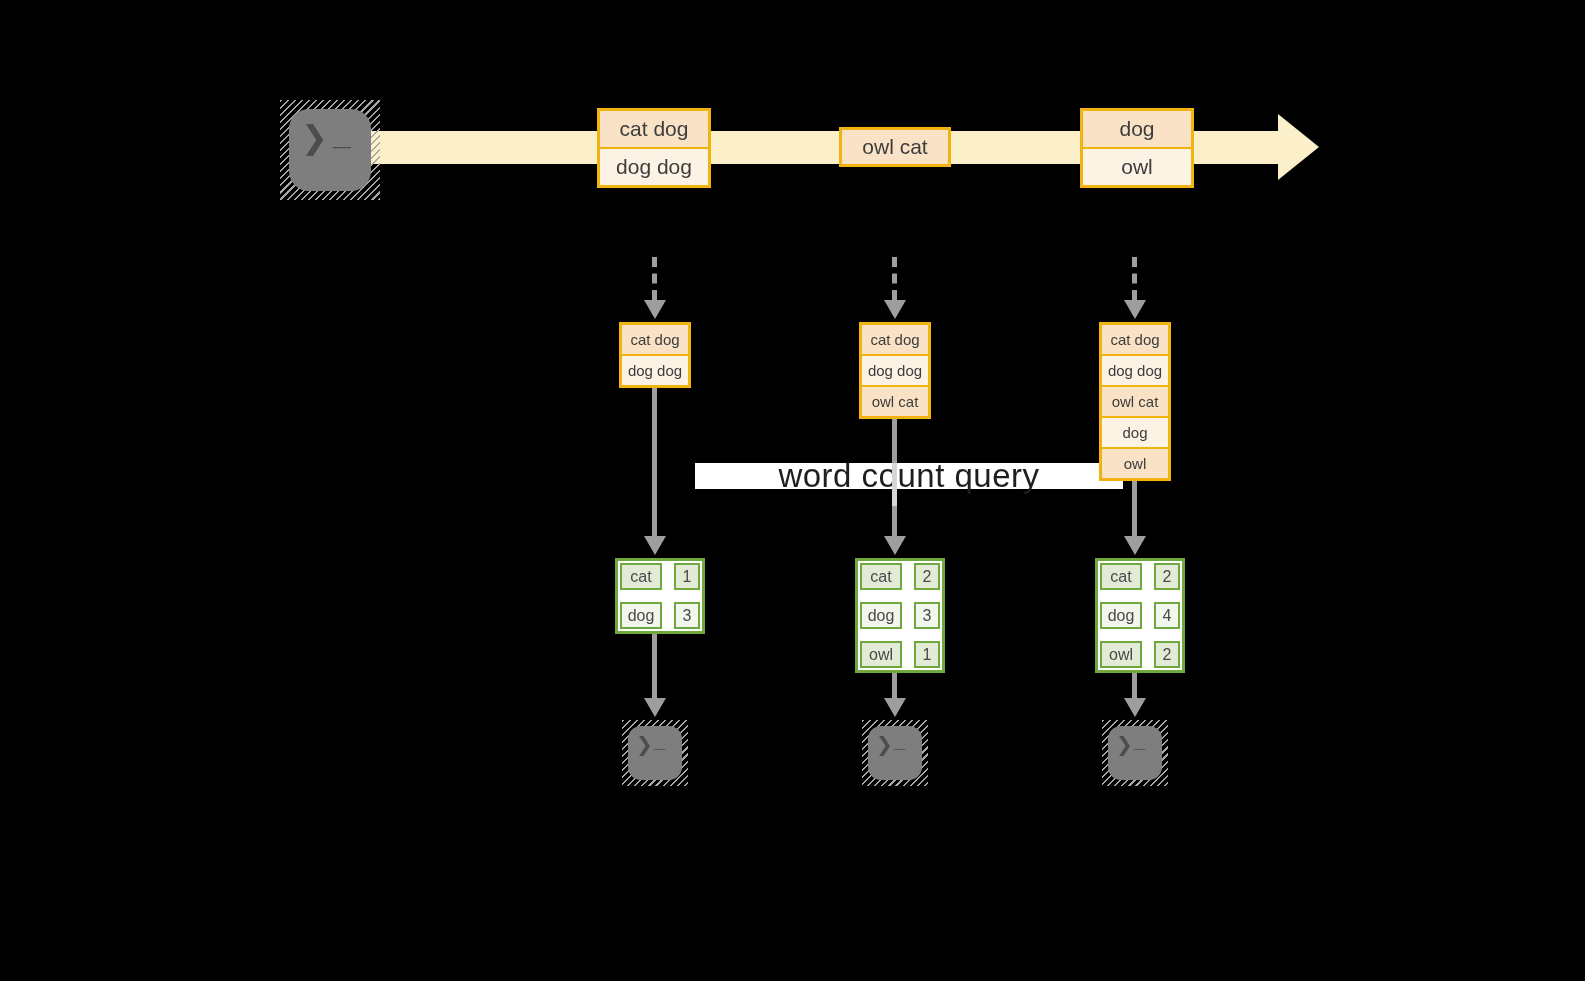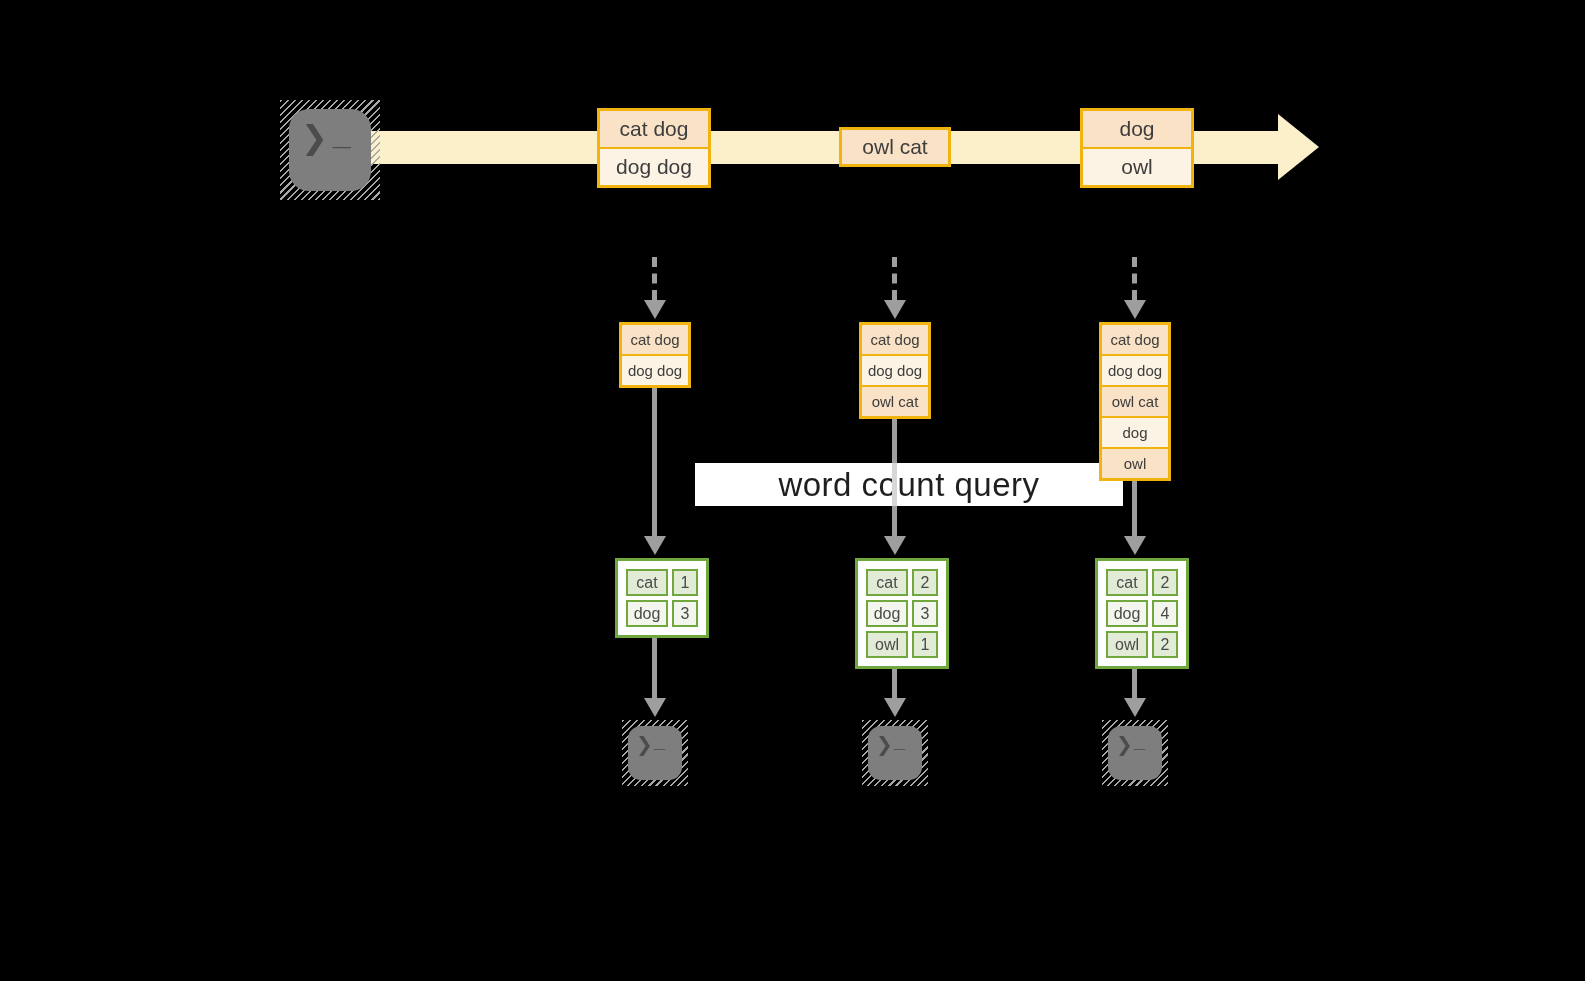--- a/index.html
+++ b/index.html
@@ -36,26 +36,26 @@
   .term-sm .term-chevron{left:8px;top:8px;font-size:20px;}
   .term-sm .term-cursor{left:26px;top:4px;font-size:20px;font-weight:900;}
   
   .vline{position:absolute;width:5px;background:#9E9E9E;z-index:3;}
   .vline-faded{position:absolute;width:5px;background:#D6D6D6;z-index:3;}
   .vdash{position:absolute;width:0;border-left:5px dashed #9E9E9E;z-index:3;}
   .ahead{position:absolute;width:0;height:0;z-index:3;
     border-left:11px solid transparent;border-right:11px solid transparent;
     border-top:19px solid #9E9E9E;}
   
-  .query-band{position:absolute;left:695px;top:463px;width:428px;height:43px;
+  .query-band{position:absolute;left:695px;top:463px;width:428px;height:26px;
     background:#FFFFFF;z-index:2;display:flex;align-items:center;justify-content:center;
     font-size:33px;font-weight:300;color:#1f1f1f;letter-spacing:0.5px;}
   
   .gtable{position:absolute;z-index:4;background:#FFFFFF;border:3px solid #71A83E;
-    padding:8px;display:grid;grid-template-columns:42px 26px;grid-auto-rows:27px;gap:4px;}
+    padding:2px;display:grid;grid-template-columns:42px 26px;grid-auto-rows:27px;gap:12px;}
   .gcell{border:2px solid #71A83E;display:flex;align-items:center;justify-content:center;
     font-size:16px;color:#4a4a4a;}
   .grow-a{background:#E1EBD6;}
   .grow-b{background:#F2F6ED;}
 </style>
 </head>
 <body>
 
 <div class="canvas">
 

